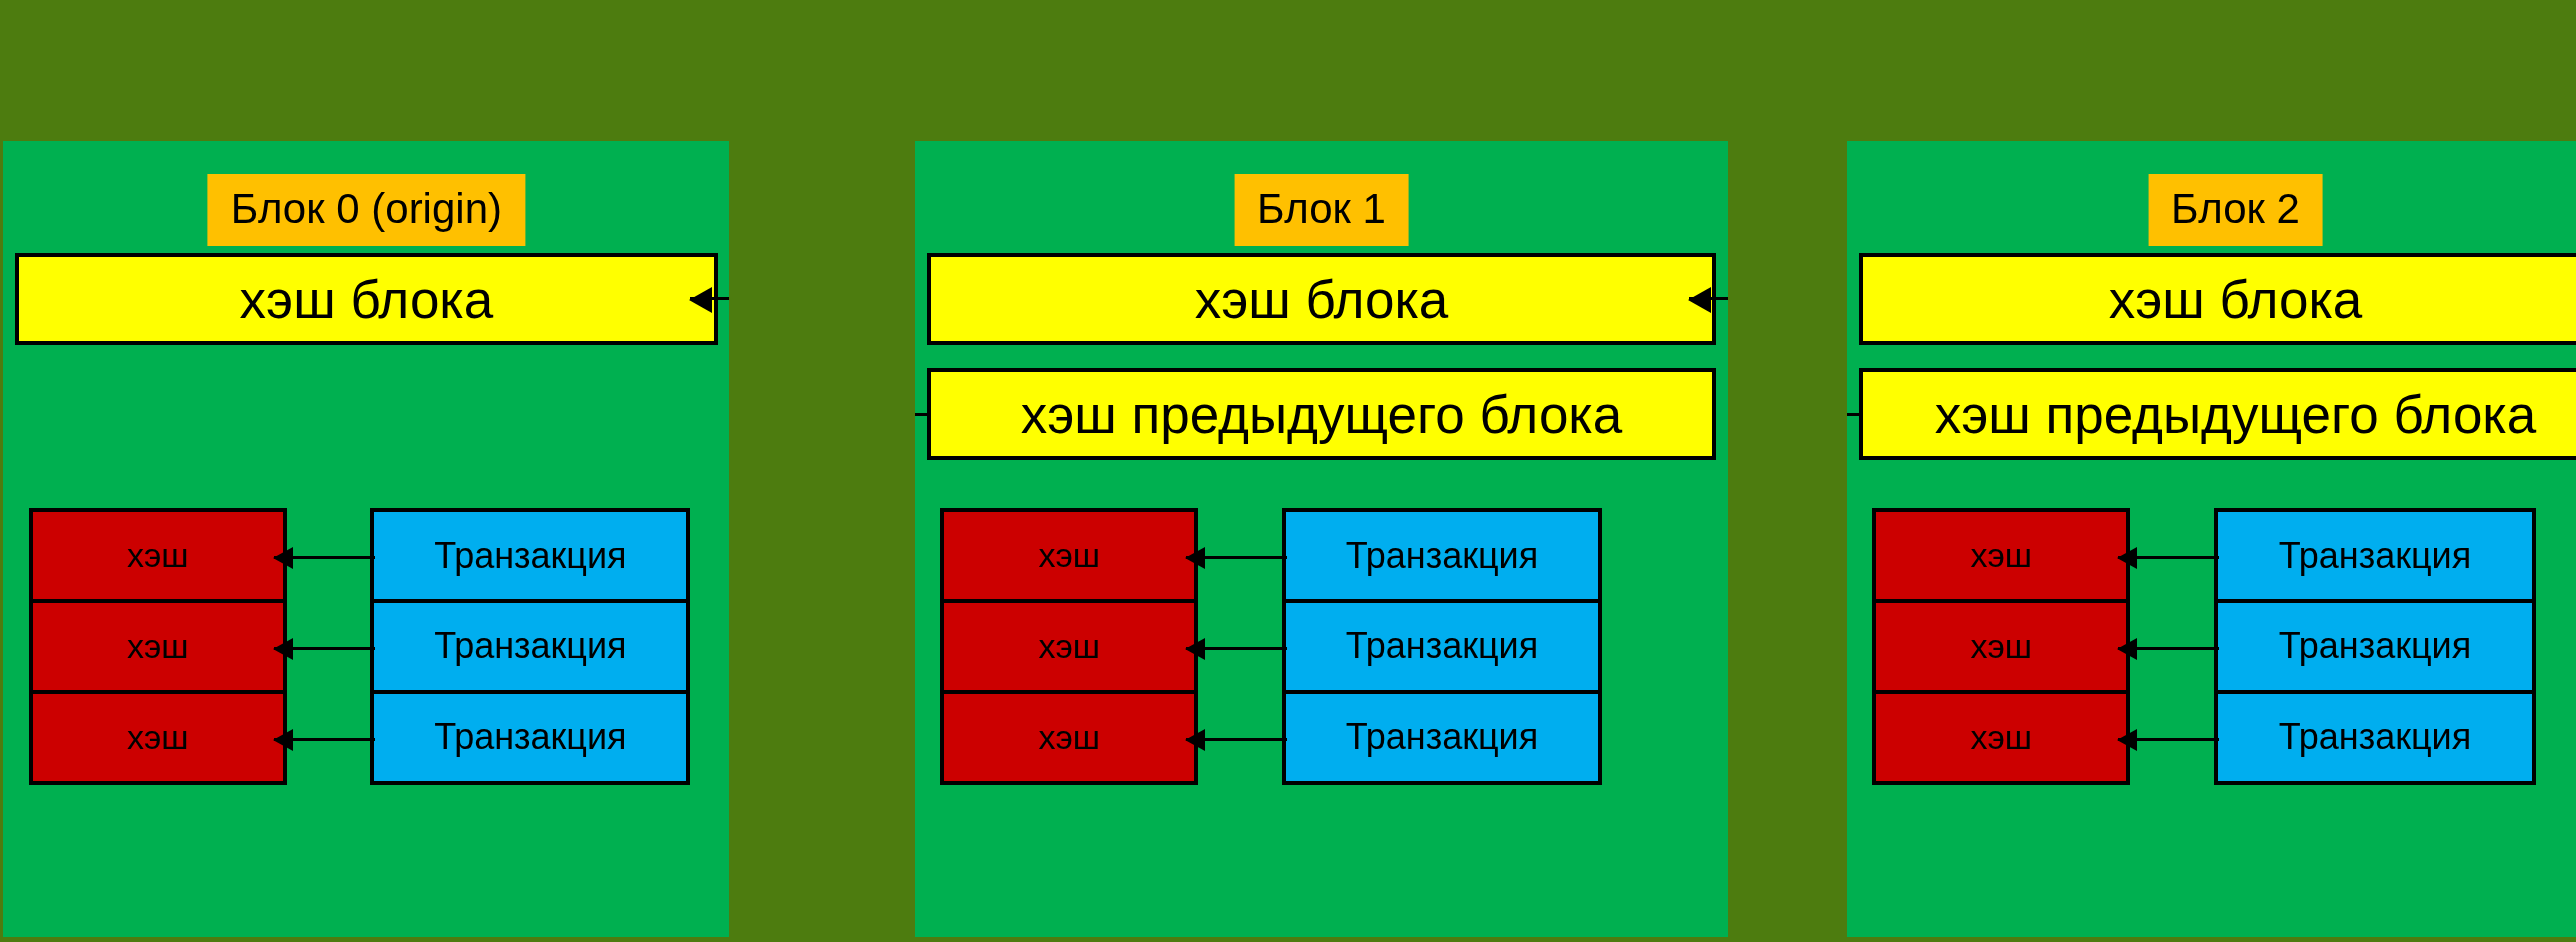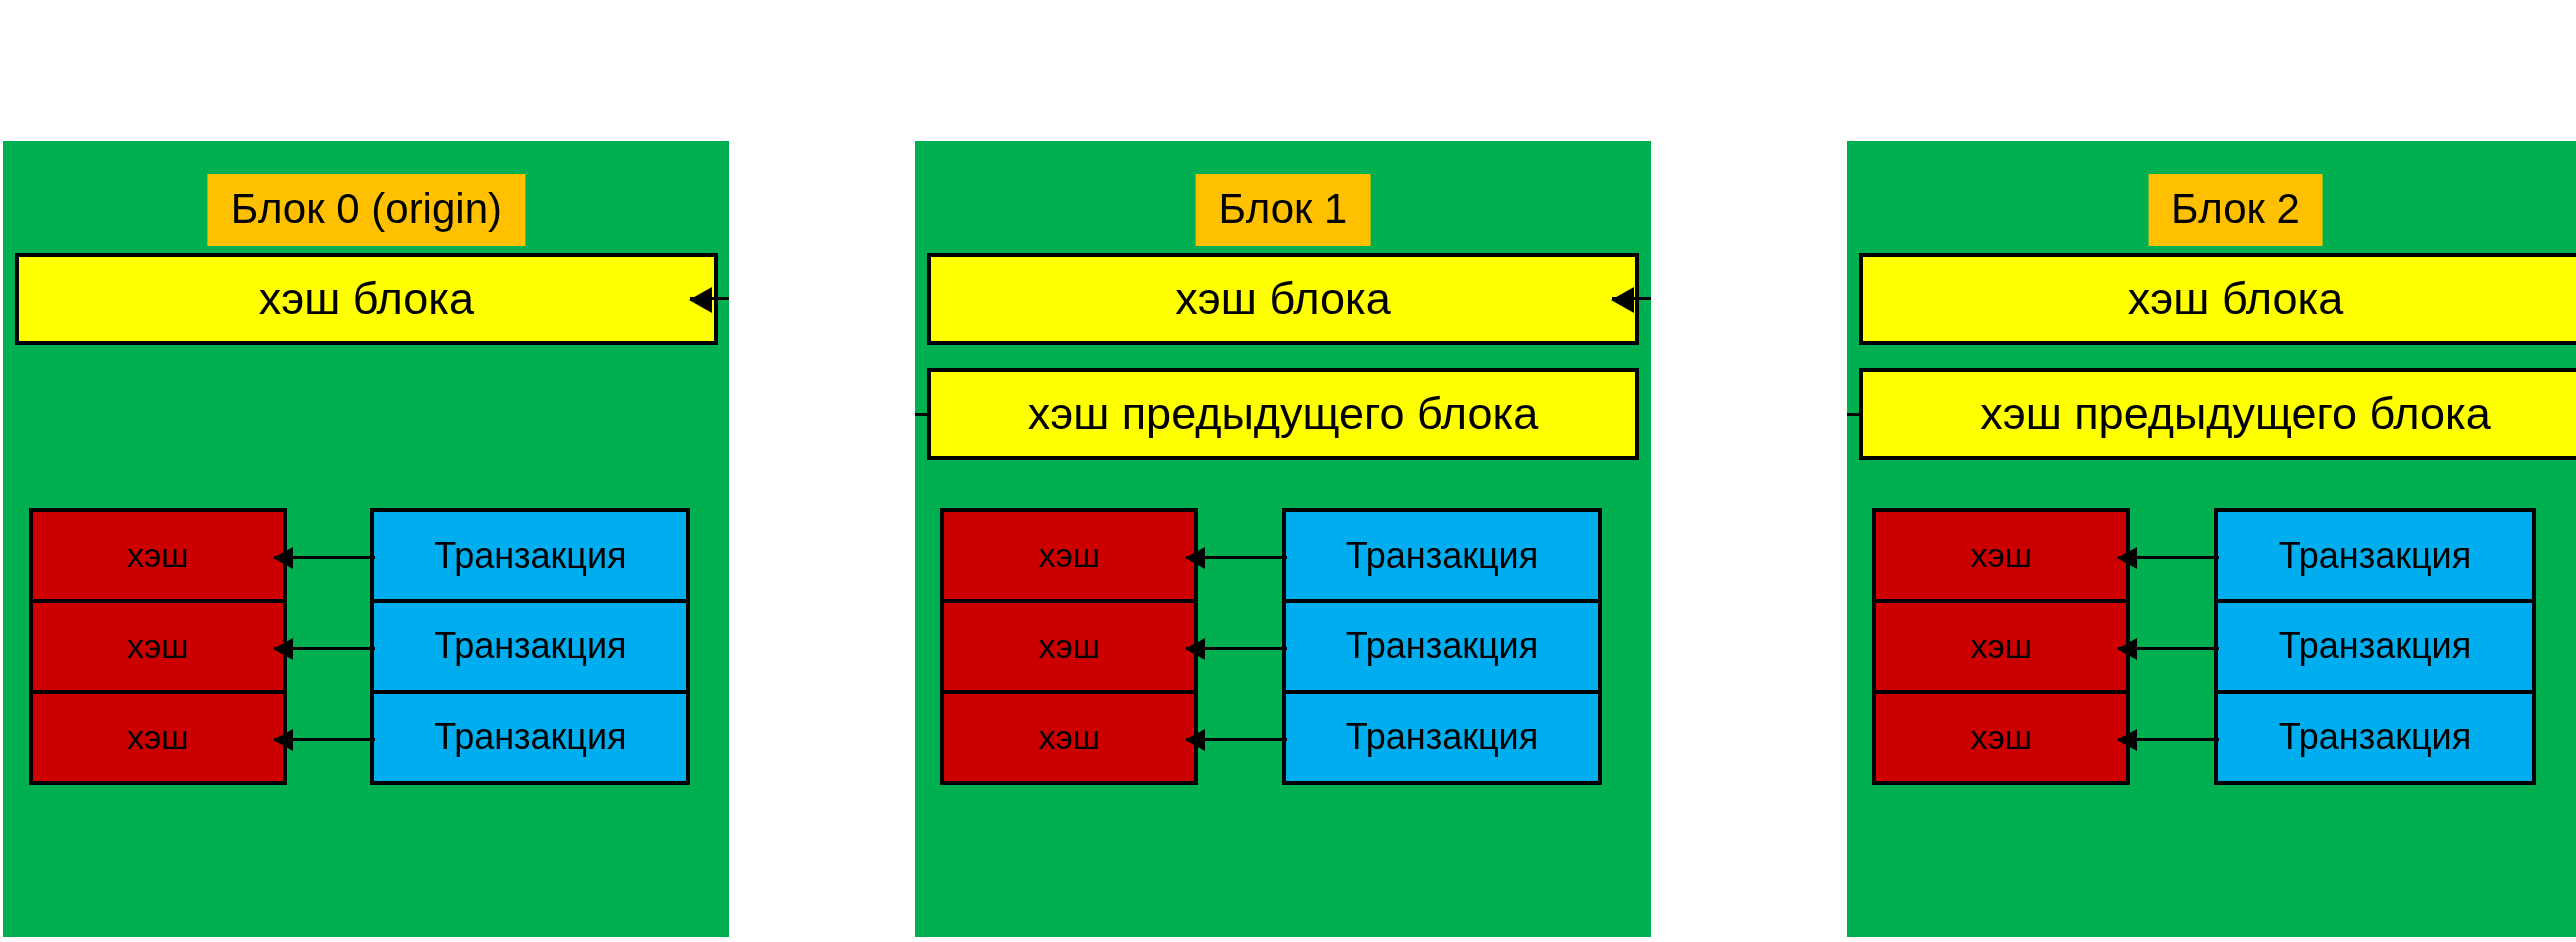--- a/index.html
+++ b/index.html
@@ -14,32 +14,32 @@
     overflow: hidden;
     font-family: "Liberation Sans", sans-serif;
   }
 
   
   #diagram {
     position: absolute;
     left: 0; top: 0;
     width: 2576px;
     height: 942px;
-    background: #ffffff;
+    background: #4d7c0f;
   }
 
   
   .block-panel {
     position: absolute;
     background: #00B050;
     top: 141px;
     height: 796px;
   }
   .block-panel.b0 { left: 3.4px;    width: 726px; }
-  .block-panel.b1 { left: 915px; width: 736px; }
+  .block-panel.b1 { left: 915px; width: 813px; }
   .block-panel.b2 { left: 1847px; width: 729px; padding-left: 48px; }
 
   
   .block-title {
     position: absolute;
     top: 33px;
     background: #FFC000;
     color: #000000;
     font-size: 42px;
     line-height: 1;
@@ -50,21 +50,21 @@
     text-align: center;
   }
 
   
   .hash-box {
     position: absolute;
     background: #FFFF00;
     border: 4.8px solid #000000;
     box-sizing: border-box;
     color: #000000;
-    font-size: 45px;
+    font-size: 53px;
     display: flex;
     align-items: center;
     justify-content: center;
     white-space: nowrap;
   }
   .hash-box.current {
     left: 11.6px;
     right: 11.6px;
     top: 112px;
     height: 92px;

